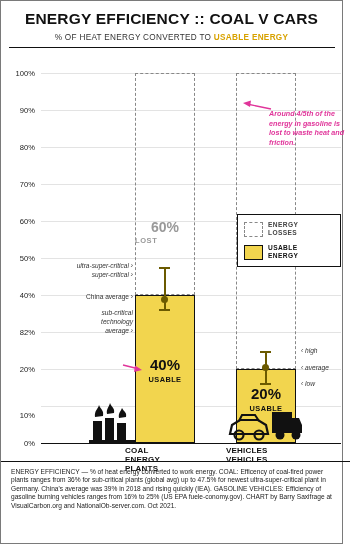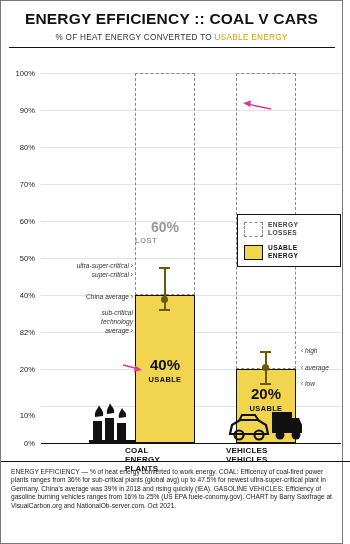--- a/index.html
+++ b/index.html
@@ -26,21 +26,21 @@
     padding-top:9px;
     color:#111;
   }
   .subtitle {
     text-align:center;
     font-size:8.2px;
     letter-spacing:0.3px;
     color:#333;
     margin-top:5px;
   }
-  .subtitle .hl { color:#d8a200; font-weight:normal; }
+  .subtitle .hl { color:#d8a200; font-weight:bold; }
   .rule {
     width:326px; height:1px;
     background:#111;
     margin:5px auto 0 auto;
   }
   
   .plot {
     position:absolute;
     left:0; top:58px;
     width:350px; height:400px;
@@ -271,20 +271,21 @@
     <div class="tick-note" style="left:28px; top:212px; width:104px;">super-critical ›</div>
     <div class="tick-note left-plain" style="left:28px; top:234px; width:104px;">China average ›</div>
     <div class="tick-note" style="left:28px; top:250px; width:104px;">sub-critical</div>
     <div class="tick-note" style="left:28px; top:259px; width:104px;">technology</div>
     <div class="tick-note" style="left:28px; top:268px; width:104px;">average ›</div>
 
     <div class="tick-note rt" style="left:300px; top:288px;">‹ high</div>
     <div class="tick-note rt" style="left:300px; top:305px;">‹ average</div>
     <div class="tick-note rt" style="left:300px; top:321px;">‹ low</div>
 
+    <div class="note-pink" style="left:268px; top:50px; width:78px;">Around 4/5th of the energy in gasoline is lost to waste heat and friction.</div>
 
     <svg style="position:absolute; left:236px; top:40px;" width="36" height="22">
       <path d="M34,10 L10,5" stroke="#e0359a" stroke-width="1.4" fill="none"></path>
       <path d="M6,4 L14,1.5 L13,8 Z" fill="#e0359a"></path>
     </svg>
     <svg style="position:absolute; left:120px; top:300px;" width="22" height="16">
       <path d="M2,6 L18,10" stroke="#e0359a" stroke-width="1.4" fill="none"></path>
       <path d="M21,11 L13,13 L14,6.5 Z" fill="#e0359a"></path>
     </svg>
 

